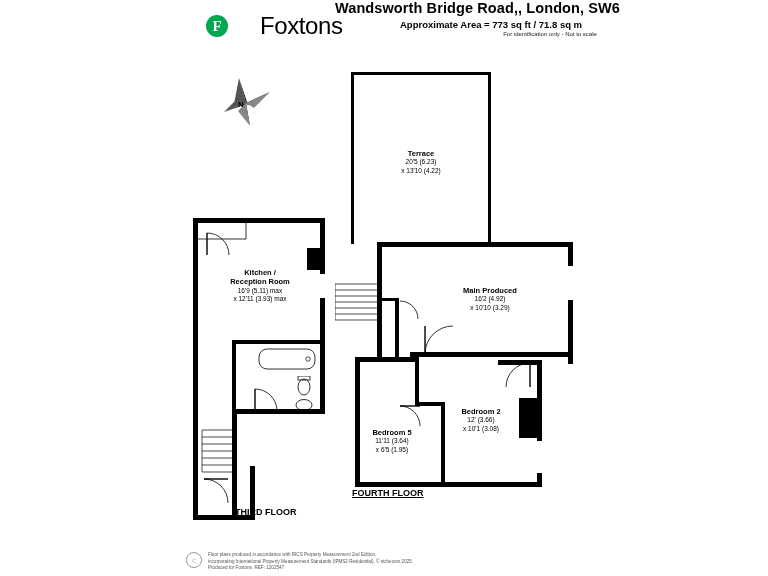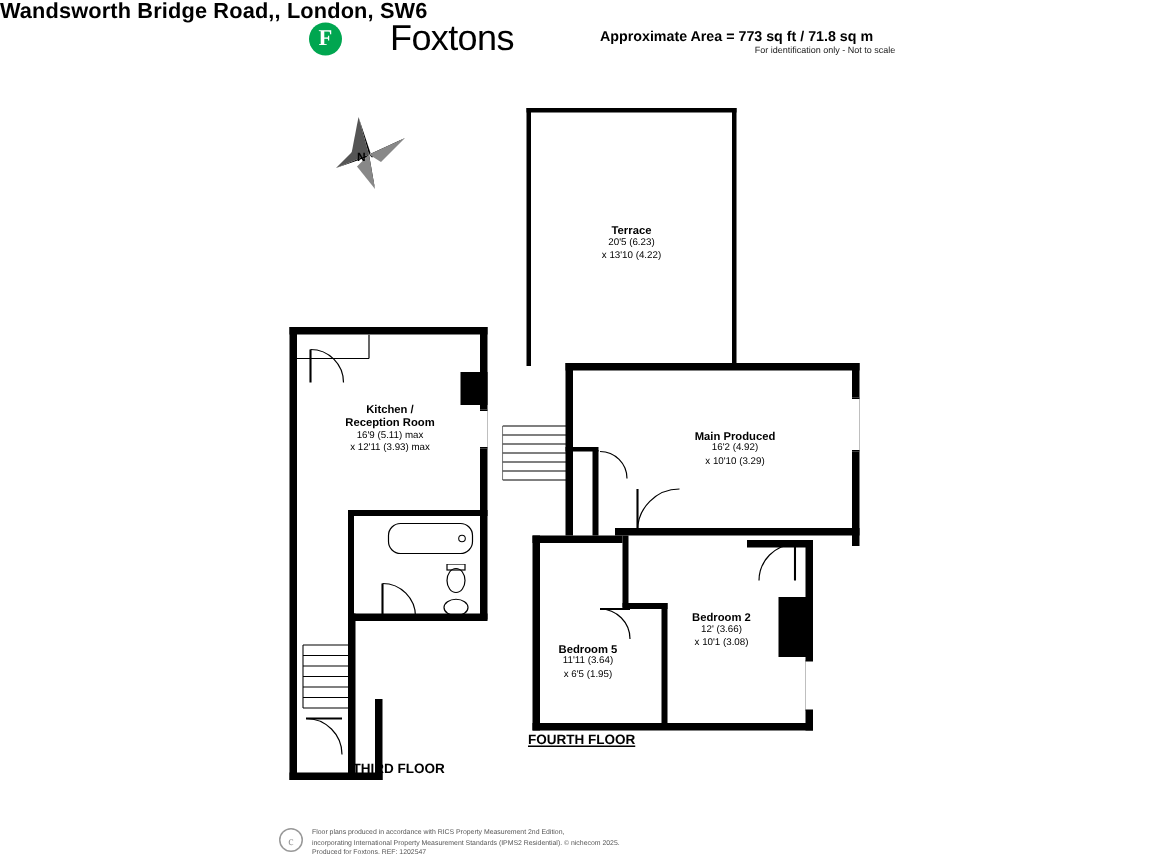--- a/index.html
+++ b/index.html
@@ -13,21 +13,21 @@
     position: relative;
     overflow: hidden;
     font-family: "Liberation Sans", sans-serif;
     color: #000000;
   }
   .abs { position: absolute; }
 
   
   #header-title {
     left: 0; top: 0; width: 620px;
-    text-align: left;
+    text-align: right;
     font-size: 14.5px;
     font-weight: bold;
     letter-spacing: 0.1px;
   }
   #area-line {
     left: 400px; top: 19px; width: 300px;
     text-align: left;
     font-size: 9.5px;
     font-weight: bold;
   }

